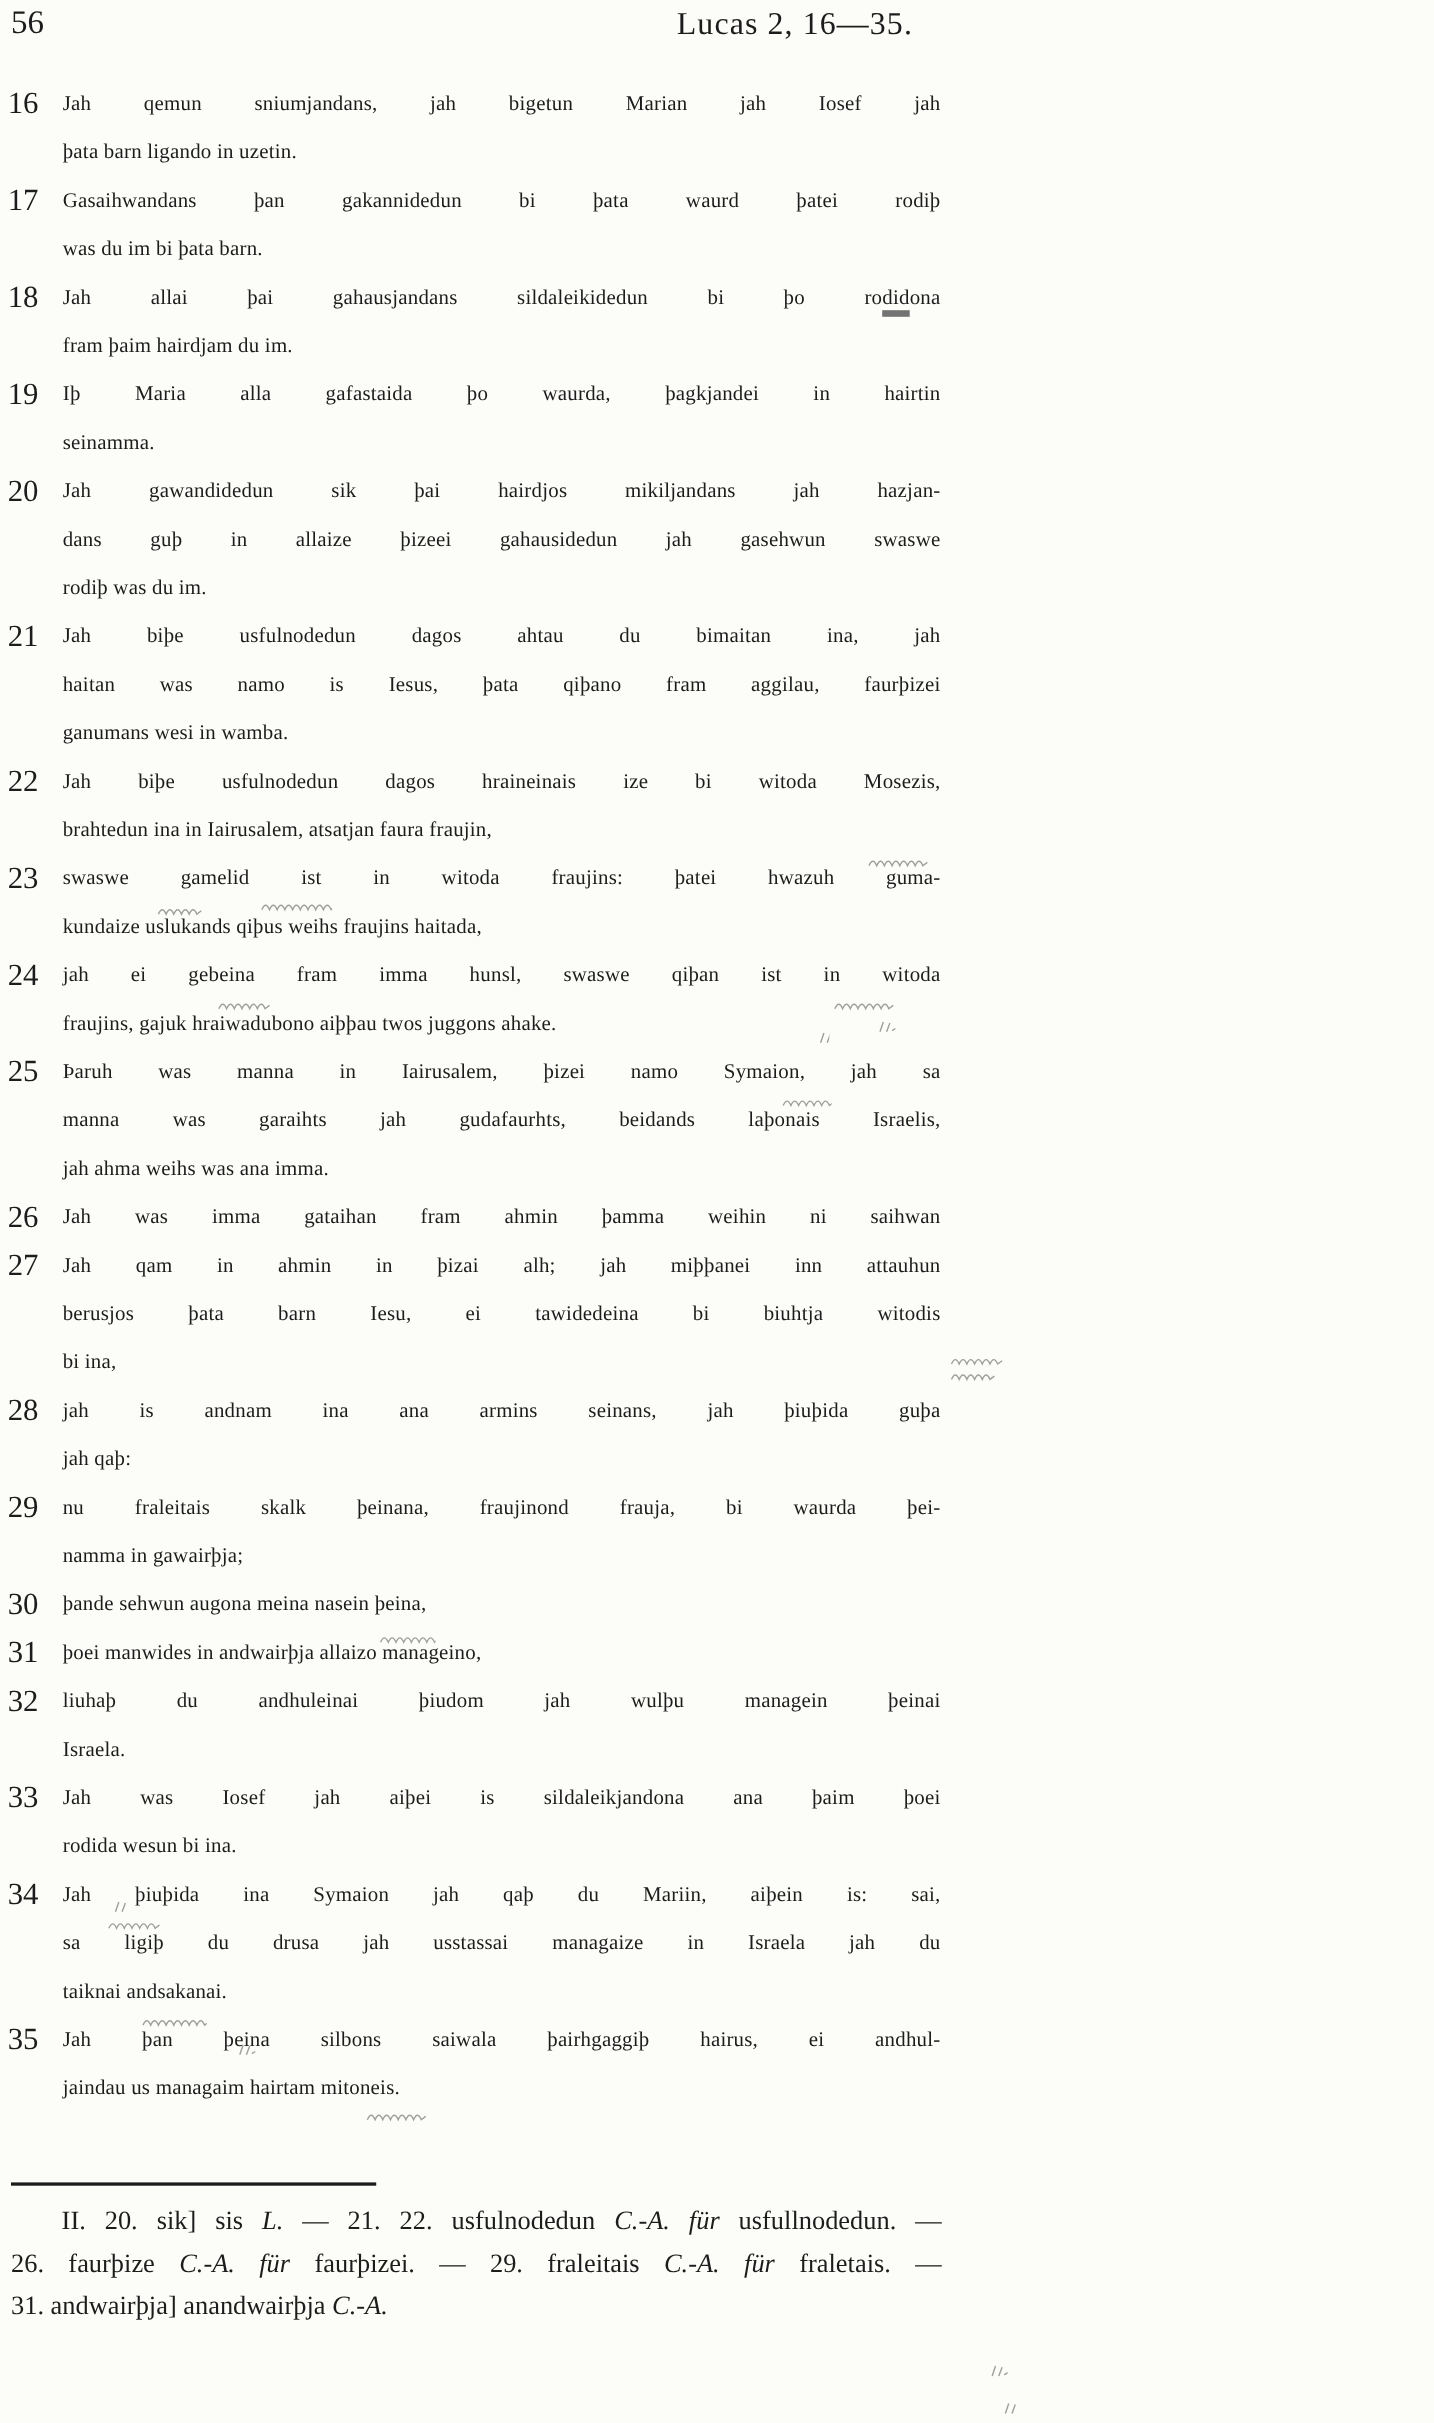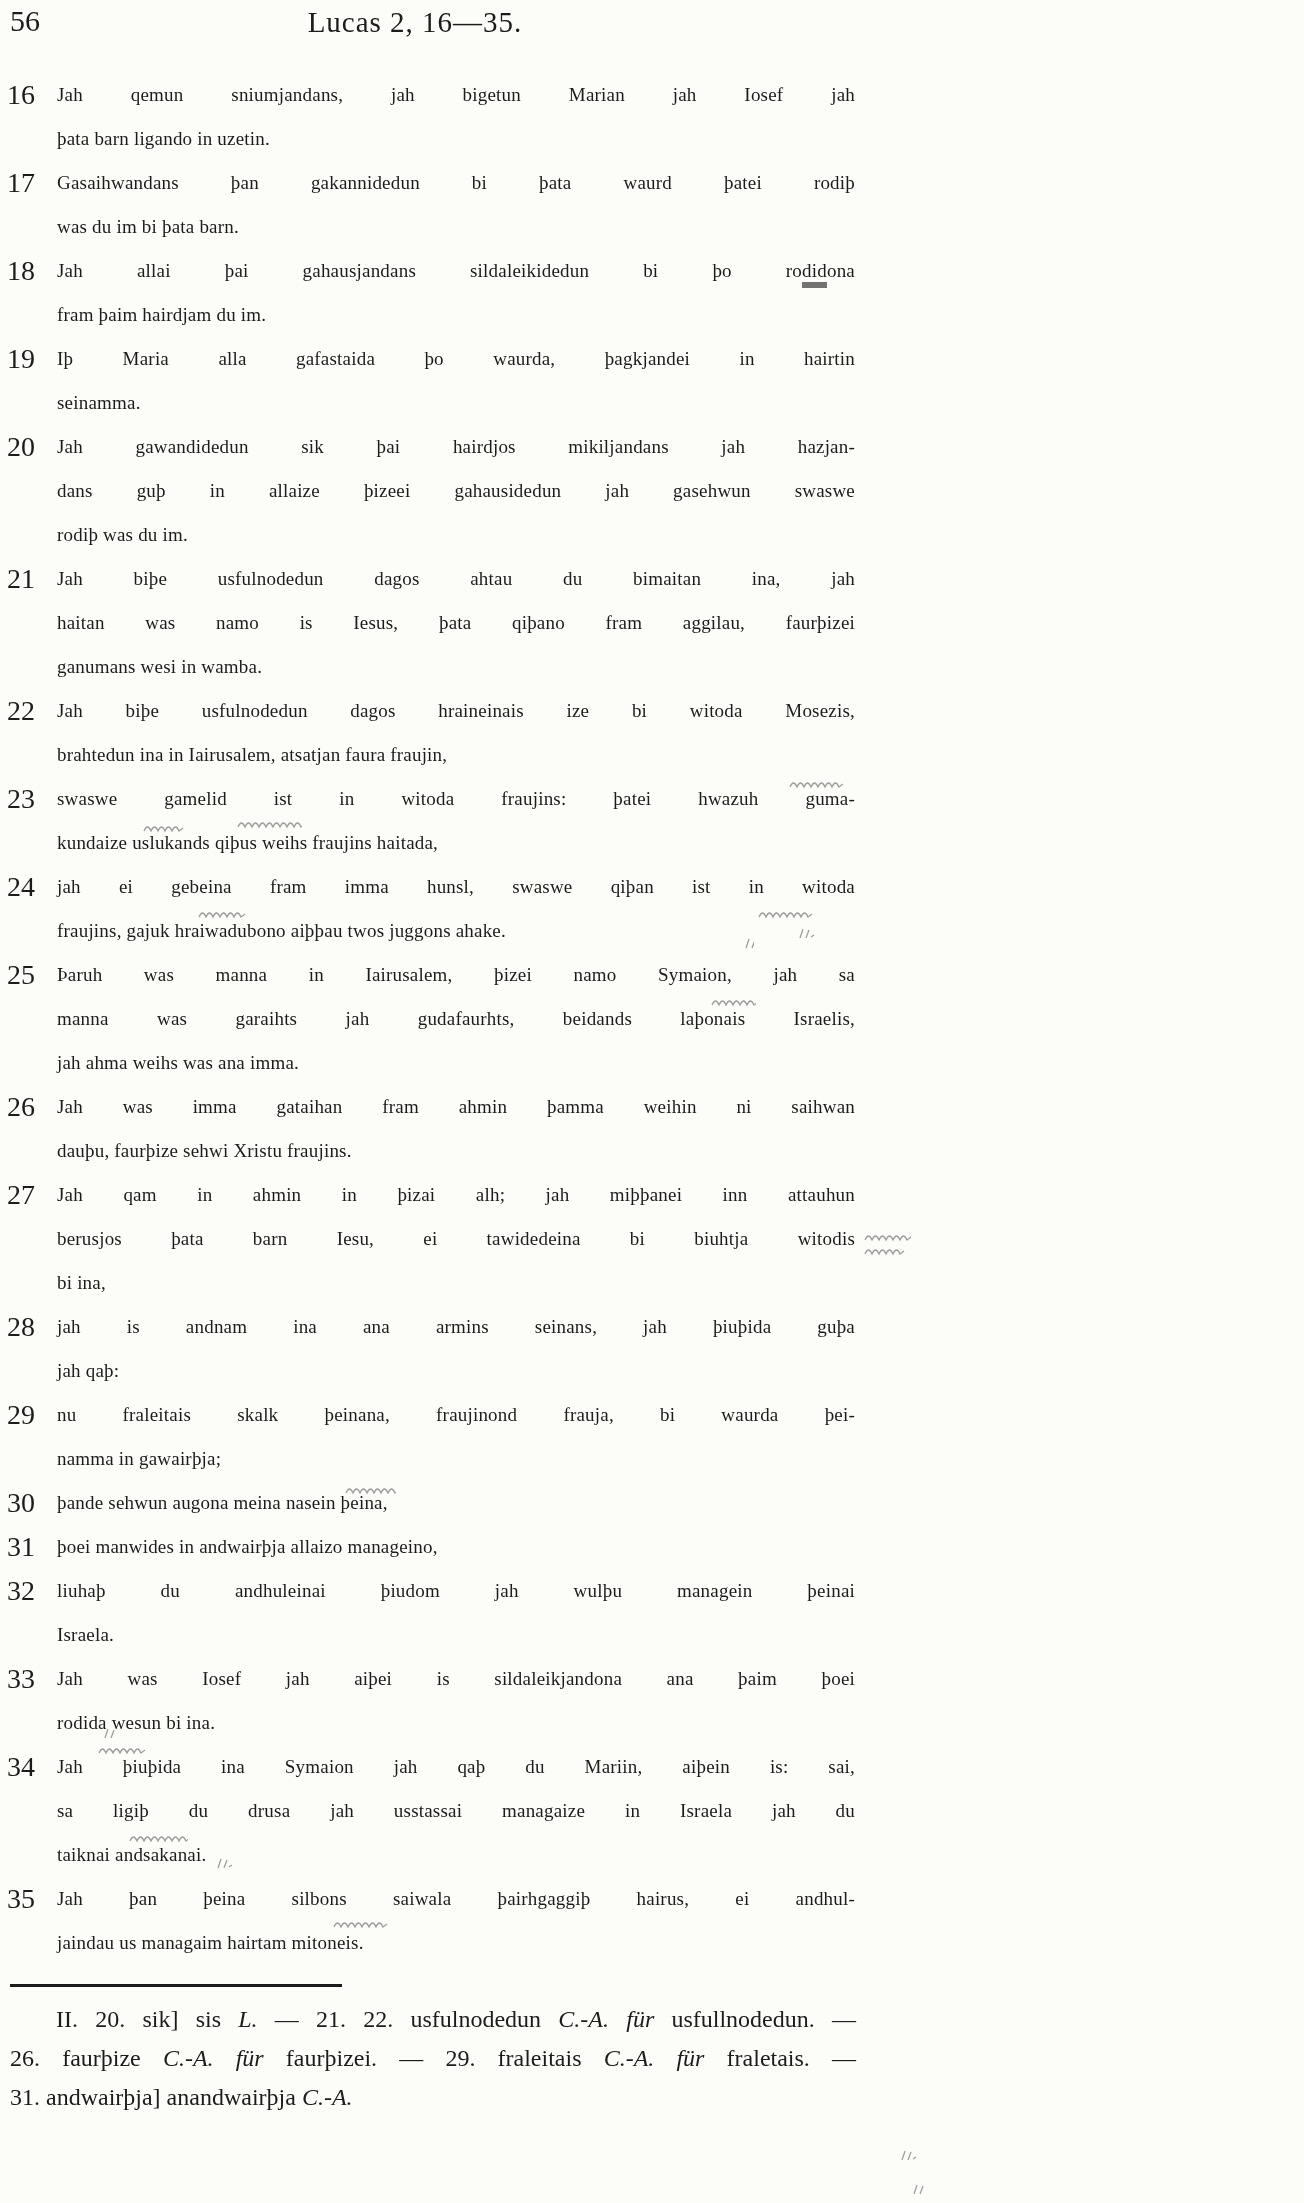--- a/index.html
+++ b/index.html
@@ -4,21 +4,21 @@
 <style>
   html,body{margin:0;padding:0;background:#e9e9e9;}
   .page{
     position:relative;width:1304px;height:2203px;margin:0 auto;
     background:#fcfcf9;color:#1c1c1c;
     font-family:"Liberation Serif", serif;
     overflow:hidden;
     padding-left:11px;
   }
   .pagehead-num{position:absolute;left:10px;top:4px;font-size:30px;}
-  .pagehead-title{position:absolute;left:0;top:6px;width:830px;text-align:center;font-size:29px;letter-spacing:1px;}
+  .pagehead-title{position:absolute;left:0;top:6px;width:830px;text-align:right;font-size:29px;letter-spacing:1px;}
   .body-col{position:absolute;left:57px;top:73px;width:798px;}
   .verse{position:relative;}
   .vnum{position:absolute;left:-50px;top:0;font-size:28px;line-height:44px;}
   .vline{font-size:19px;line-height:44px;letter-spacing:0.2px;}
   .vline.j{text-align:justify;text-align-last:justify;}
   .u{border-bottom:6px solid #737373;padding-bottom:1px;}
   .it{font-style:italic;}
   .fnrule{position:absolute;left:10px;top:1984px;width:332px;height:3px;background:#1c1c1c;}
   .footnotes{position:absolute;left:10px;top:2000px;width:846px;font-size:24px;line-height:39px;}
   .fnline.j{text-align:justify;text-align-last:justify;}
@@ -82,21 +82,20 @@
       </div>
       <div class="verse">
         <span class="vnum">25</span>
         <div class="vline j"><span>Þaruh was manna in Iairusalem, þizei namo Symaion, jah sa</span></div>
         <div class="vline j"><span>manna was garaihts jah gudafaurhts, beidands laþonais Israelis,</span></div>
         <div class="vline"><span>jah ahma weihs was ana imma.</span></div>
       </div>
       <div class="verse">
         <span class="vnum">26</span>
         <div class="vline j"><span>Jah was imma gataihan fram ahmin þamma weihin ni saihwan</span></div>
-        <div class="vline"><span>dauþu, faurþize sehwi Xristu fraujins.</span></div>
       </div>
       <div class="verse">
         <span class="vnum">27</span>
         <div class="vline j"><span>Jah qam in ahmin in þizai alh; jah miþþanei inn attauhun</span></div>
         <div class="vline j"><span>berusjos þata barn Iesu, ei tawidedeina bi biuhtja witodis</span></div>
         <div class="vline"><span>bi ina,</span></div>
       </div>
       <div class="verse">
         <span class="vnum">28</span>
         <div class="vline j"><span>jah is andnam ina ana armins seinans, jah þiuþida guþa</span></div>

